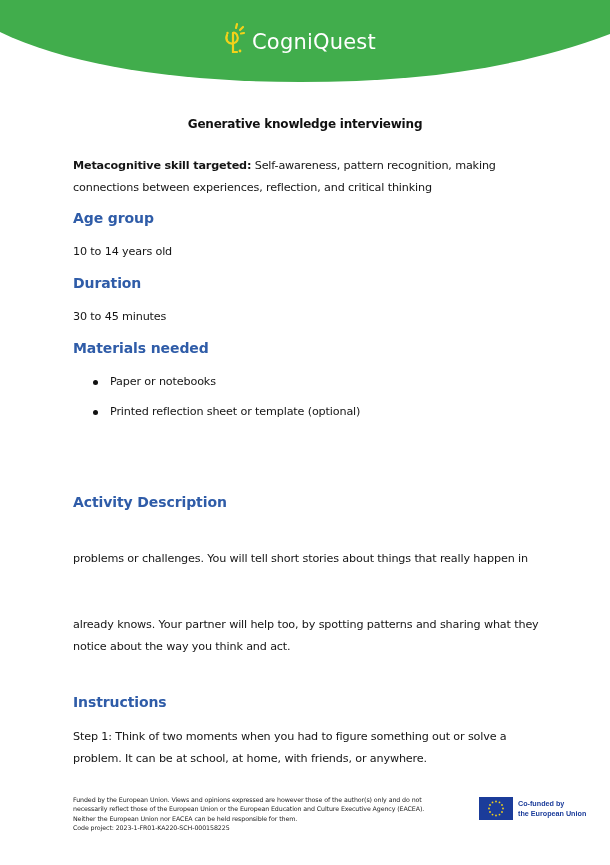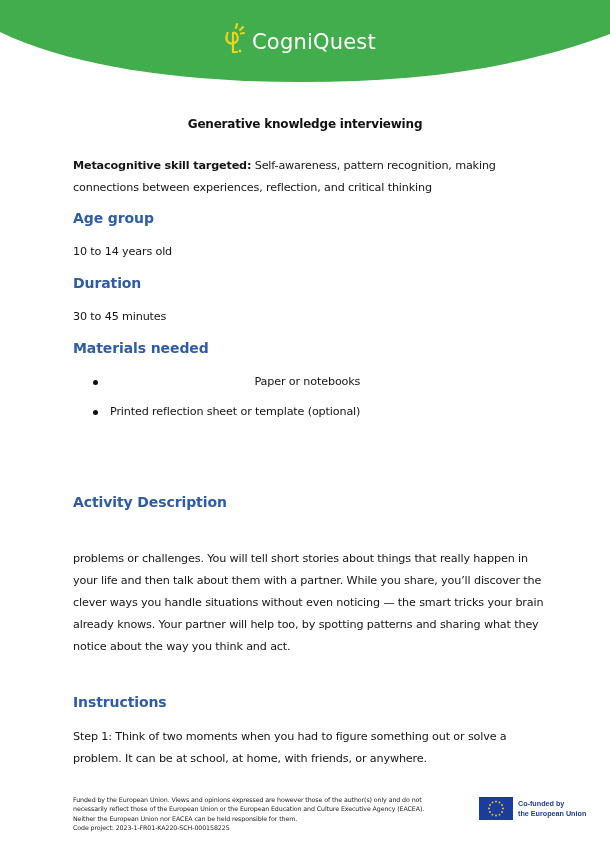--- a/index.html
+++ b/index.html
@@ -153,37 +153,37 @@
   <span>connections between experiences, reflection, and critical thinking</span>
 </div>
 
 <div class="section-heading" style="top:210px;">Age group</div>
 <div class="text" style="top:241px;">10 to 14 years old</div>
 
 <div class="section-heading" style="top:275px;">Duration</div>
 <div class="text" style="top:306px;">30 to 45 minutes</div>
 
 <div class="section-heading" style="top:340px;">Materials needed</div>
-<ul class="bullet-list" style="top:371px;text-align:right;">
+<ul class="bullet-list" style="top:371px;">
   <li class="bullet-item">
     <span class="bullet-dot"></span>
     <span>Paper or notebooks</span>
   </li>
   <li class="bullet-item">
     <span class="bullet-dot"></span>
     <span>Printed reflection sheet or template (optional)</span>
   </li>
 </ul>
 
 <div class="section-heading" style="top:494px;">Activity Description</div>
 <div class="text para" style="top:526px;">
   <br>
   <span>problems or challenges. You will tell short stories about things that really happen in</span><br>
-  <span>your life and then talk about them with a partner. While you share, you’ll discover the</span><br>
-  <span>clever ways you handle situations without even noticing — the smart tricks your brain</span><br>
+  <br>
+  <br>
   <span>already knows. Your partner will help too, by spotting patterns and sharing what they</span><br>
   <span>notice about the way you think and act.</span>
 </div>
 
 <div class="section-heading" style="top:694px;">Instructions</div>
 <div class="text para" style="top:726px;">
   <span>Step 1: Think of two moments when you had to figure something out or solve a</span><br>
   <span>problem. It can be at school, at home, with friends, or anywhere.</span>
 </div>
 

